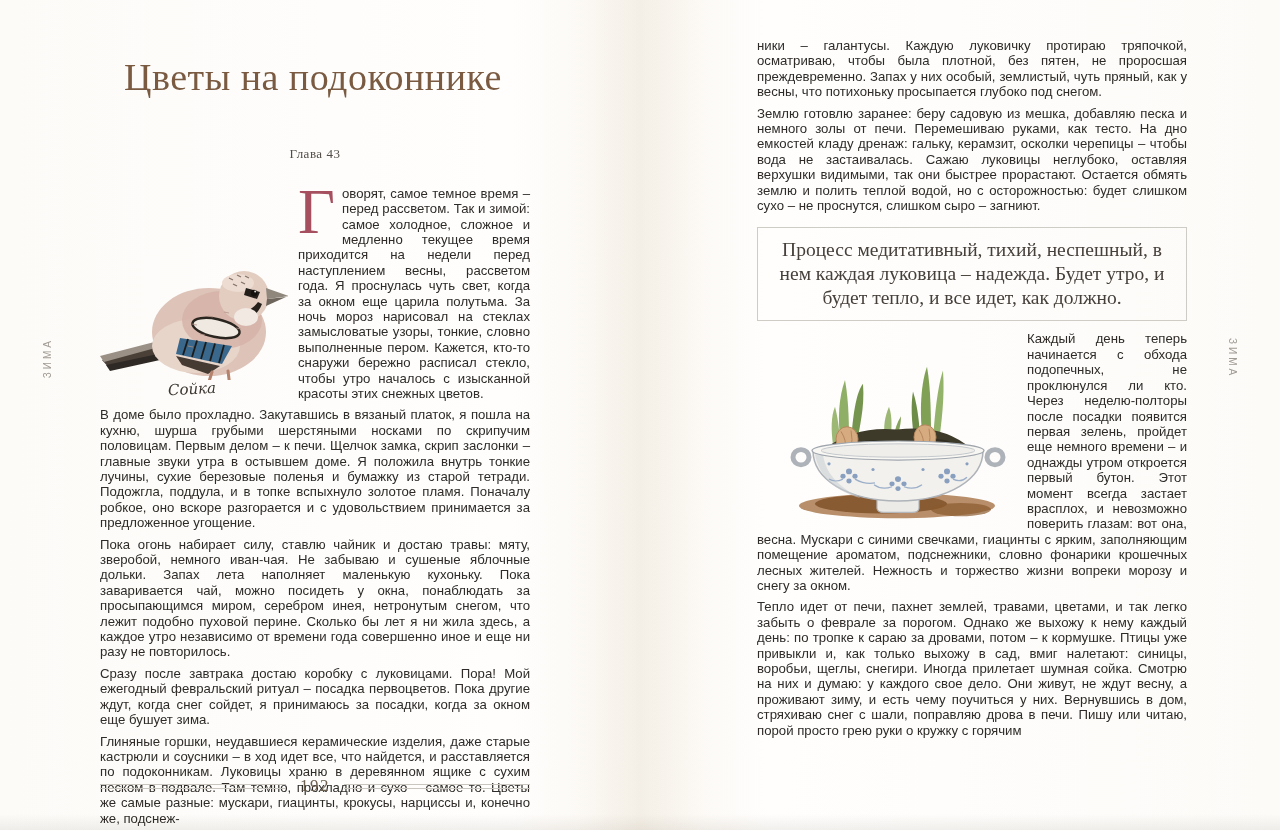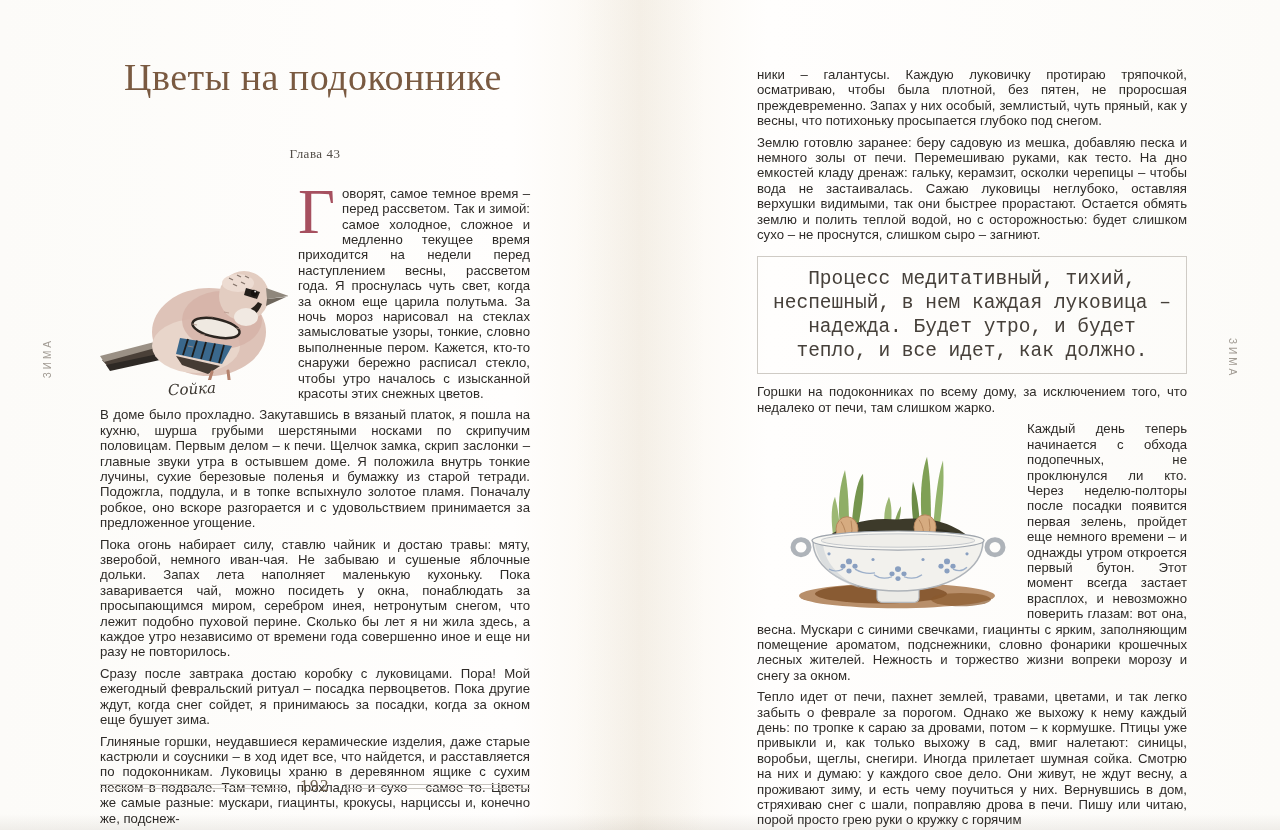--- a/index.html
+++ b/index.html
@@ -39,21 +39,21 @@
   .chapter-label{
     margin-top:46px;text-align:center;
     font-family:"Liberation Serif", serif;
     font-size:13px;color:#514c46;letter-spacing:0.5px;
   }
   .body-text{
     margin-top:24px;
     font-size:13.2px;line-height:15.4px;
     text-align:justify;color:#2e2b28;
   }
-  .right-page .body-text{margin-top:0;padding-top:67px;}
+  .right-page .body-text{margin-top:0;padding-top:38px;}
   .para{margin:0 0 6px 0;}
   .dropcap{
     float:left;
     font-family:"Liberation Serif", serif;
     font-size:64px;line-height:46px;
     color:#a6505f;
     margin:3px 7px 0 0;
   }
   .bird-figure{
     float:left;width:192px;
@@ -69,21 +69,21 @@
   .pot-figure{
     float:left;width:226px;
     margin:30px 16px 6px 28px;
   }
   .pot-figure svg{display:block;width:226px;height:160px;}
   .pull-quote{
     margin:14px 0 10px 0;
     border:1px solid #cfcbc5;
     padding:10px 12px;
     text-align:center;
-    font-family:Liberation Mono, monospace;
+    font-family:Liberation Serif, serif;
     font-size:19.5px;line-height:24px;color:#46403a;
   }
   .footer{
     position:absolute;left:0;top:776px;width:430px;
     display:flex;align-items:center;gap:14px;
   }
   .rule{
     flex:1;height:5px;box-sizing:border-box;
     border-top:1px solid #c9c5bf;border-bottom:1px solid #c9c5bf;
   }
@@ -188,21 +188,20 @@
     </div>
   </div>
 
   <div class="page right-page">
     <div class="body-text">
       <p class="para">ники – галантусы. Каждую луковичку протираю тряпочкой, осматриваю, чтобы была плотной, без пятен, не проросшая преждевременно. Запах у них особый, землистый, чуть пряный, как у весны, что потихоньку просыпается глубоко под снегом.</p>
       <p class="para">Землю готовлю заранее: беру садовую из мешка, добавляю песка и немного золы от печи. Перемешиваю руками, как тесто. На дно емкостей кладу дренаж: гальку, керамзит, осколки черепицы – чтобы вода не застаивалась. Сажаю луковицы неглубоко, оставляя верхушки видимыми, так они быстрее прорастают. Остается обмять землю и полить теплой водой, но с осторожностью: будет слишком сухо – не проснутся, слишком сыро – загниют.</p>
 
       <blockquote class="pull-quote">Процесс медитативный, тихий, неспешный, в нем каждая луковица – надежда. Будет утро, и будет тепло, и все идет, как должно.</blockquote>
 
-      <p class="para">Горшки на подоконниках по всему дому, за исключением того, что недалеко от печи, там слишком жарко.</p>
 
       <figure class="pot-figure">
         <svg viewBox="0 0 226 168" preserveAspectRatio="none">
 
           <ellipse cx="112" cy="152" rx="98" ry="13" fill="#a06a39" opacity="0.75"></ellipse>
           <ellipse cx="96" cy="150" rx="66" ry="10" fill="#7d4e25" opacity="0.8"></ellipse>
           <ellipse cx="176" cy="156" rx="30" ry="7" fill="#8a5a2e" opacity="0.7"></ellipse>
 
           <path d="M56,88 C52,60 54,38 60,20 C64,44 64,68 64,88 Z" fill="#8fae66"></path>
           <path d="M66,88 C68,52 72,32 78,24 C80,50 74,70 72,88 Z" fill="#75954e"></path>

